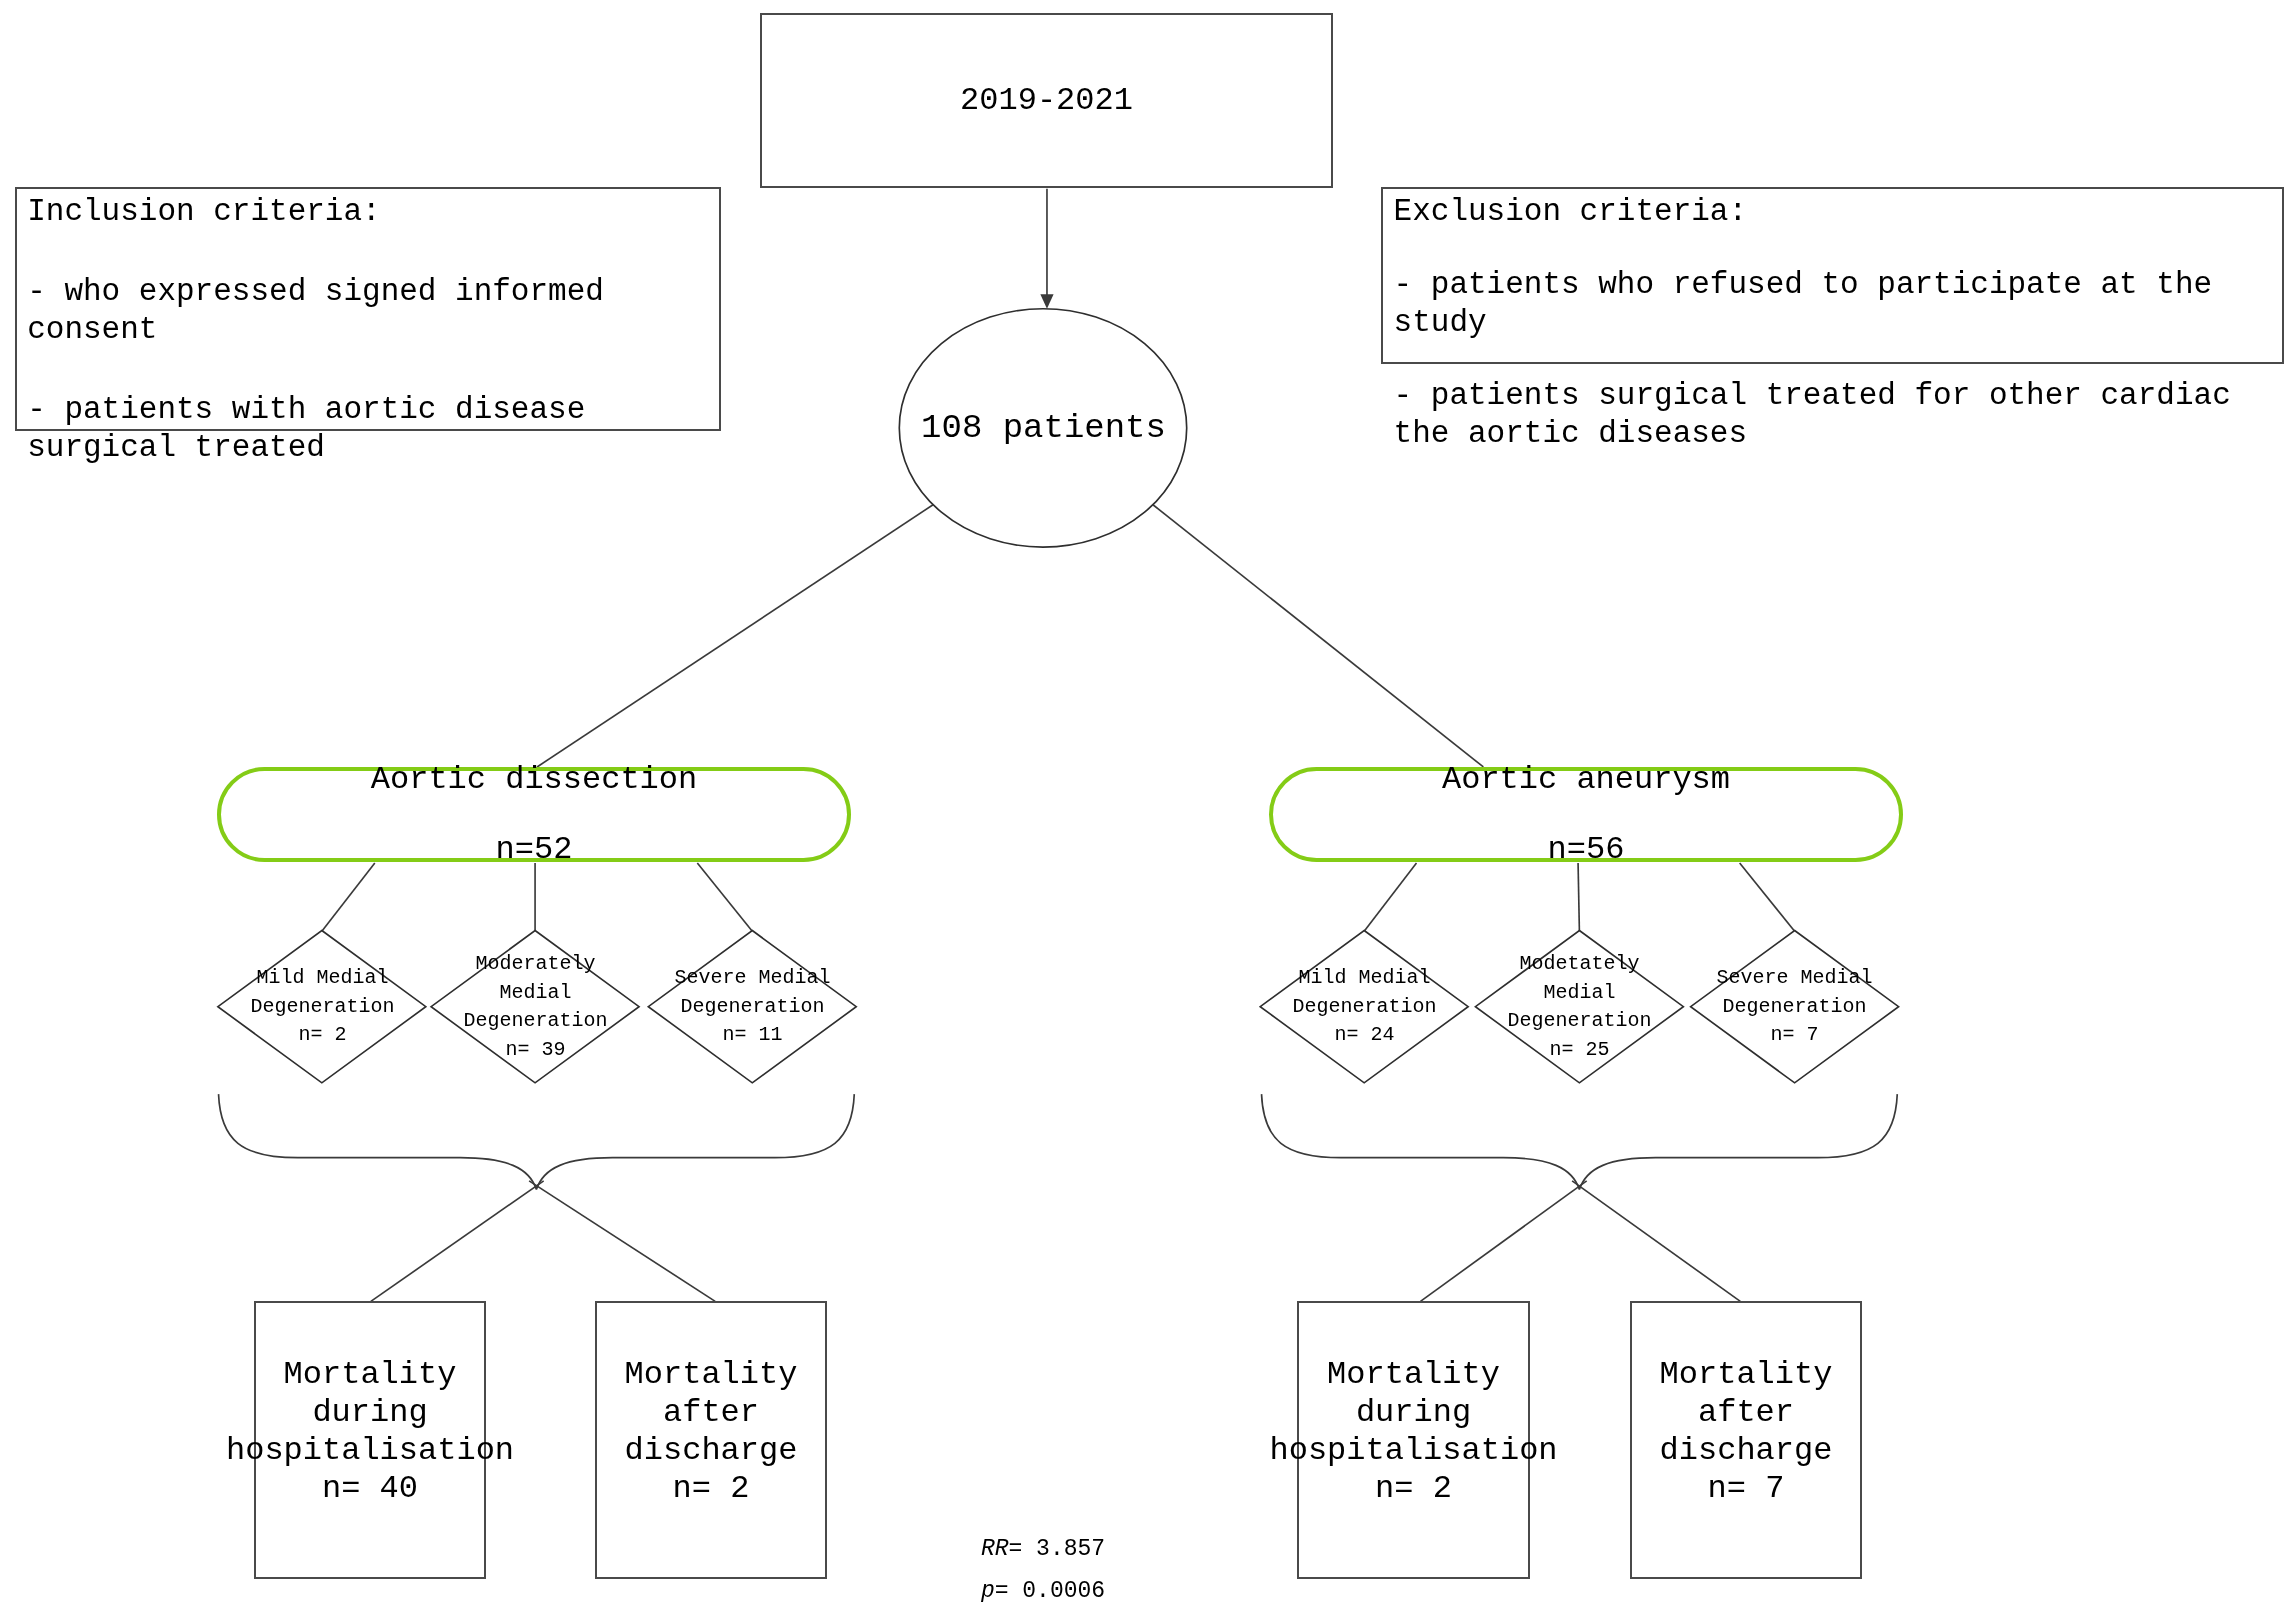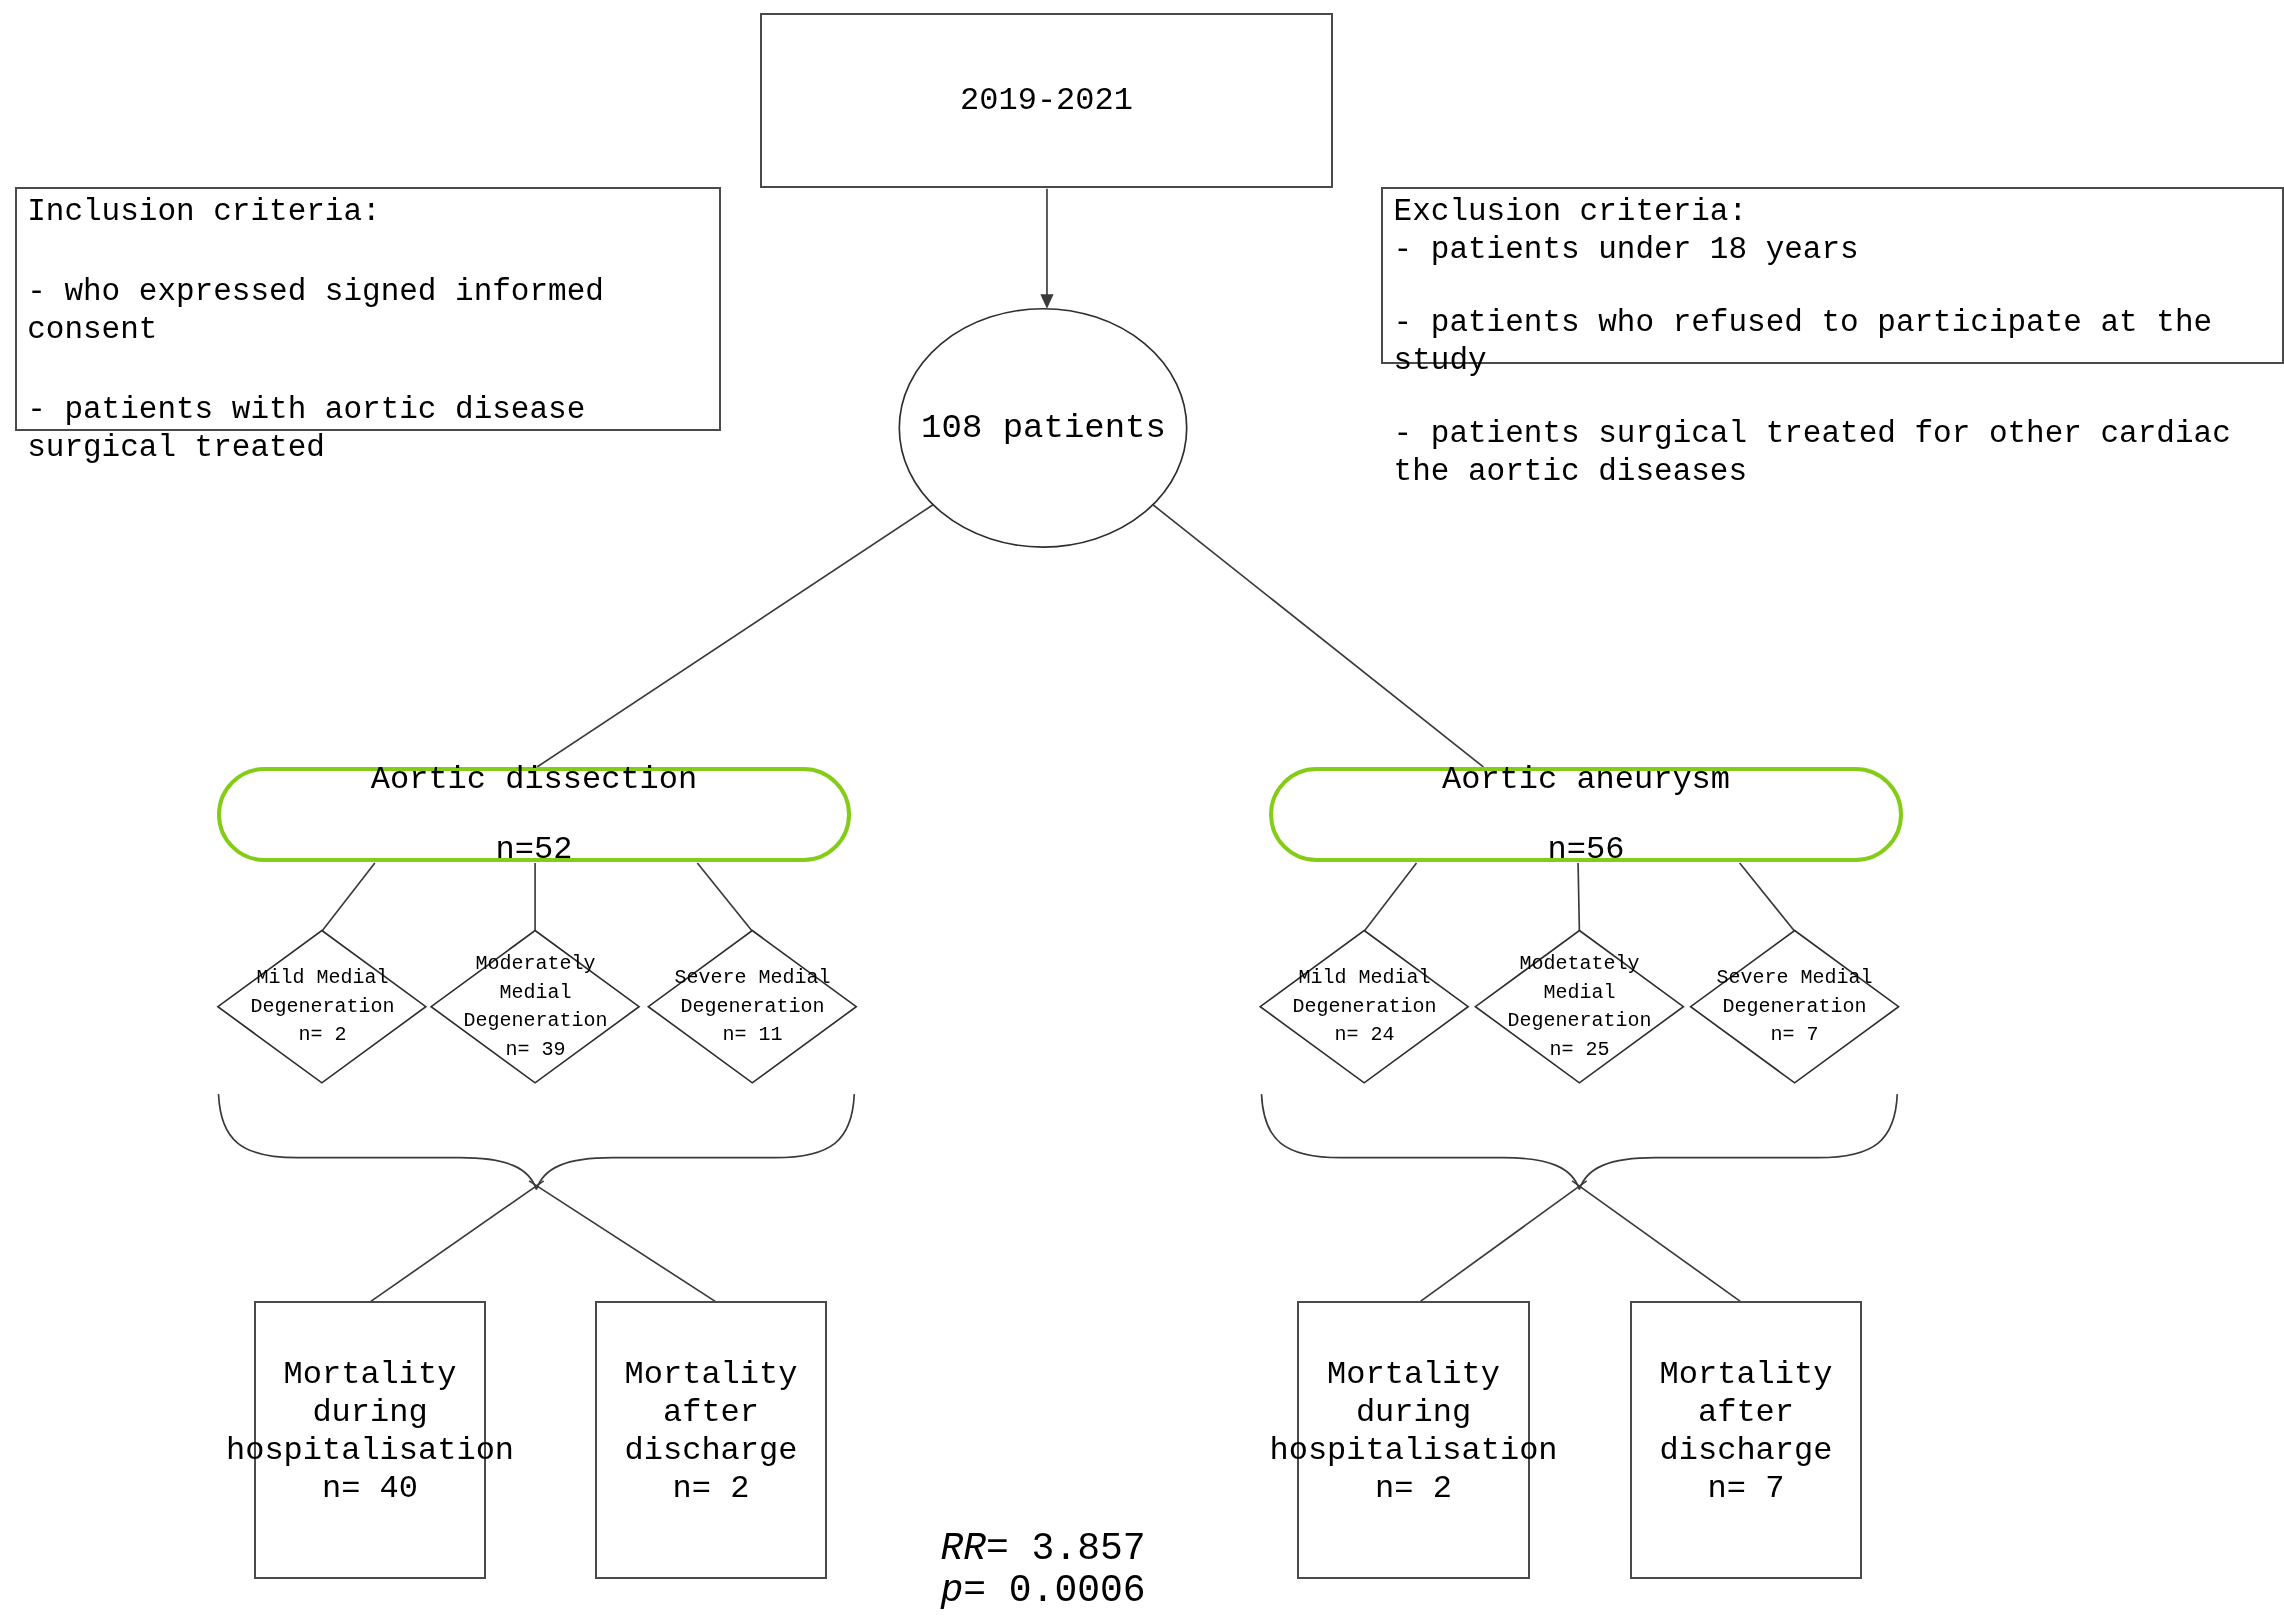--- a/index.html
+++ b/index.html
@@ -41,21 +41,21 @@
   #dlabel-r1{left:1265px;top:964px;}
   #dlabel-r2{left:1480px;top:950px;}
   #dlabel-r3{left:1695px;top:964px;}
 
   .outcome-box{font-size:32px;line-height:38px;padding-bottom:16px;}
   #outcome-l1{left:254px;top:1301px;width:232px;height:278px;}
   #outcome-l2{left:595px;top:1301px;width:232px;height:278px;}
   #outcome-r1{left:1297px;top:1301px;width:233px;height:278px;}
   #outcome-r2{left:1630px;top:1301px;width:232px;height:278px;}
 
-  #stats-block{left:861px;top:1528px;width:364px;text-align:center;font-size:38px;line-height:42px;background:transparent;}
+  #stats-block{left:861px;top:1528px;width:364px;text-align:center;font-size:23px;line-height:42px;background:transparent;}
   .stat-label{font-style:italic;}
 </style>
 </head>
 <body>
 
 <div id="canvas">
 
   <svg id="connector-layer" viewBox="0 0 3449 2452" xmlns="http://www.w3.org/2000/svg">
     <g stroke="#3a3a3a" stroke-width="2.5" fill="none">
 
@@ -104,21 +104,20 @@
   </div>
 
   <div class="node rect-node" id="inclusion-box">
     <div class="crit-title">Inclusion criteria:</div>
     <div class="crit-item">- who expressed signed informed consent</div>
     <div class="crit-item">- patients with aortic disease surgical treated</div>
   </div>
 
   <div class="node rect-node" id="exclusion-box">
     <div class="crit-title">Exclusion criteria:</div>
-    <div class="crit-item">- patients under 18 years</div>
     <div class="crit-item gap">- patients who refused to participate at the study</div>
     <div class="crit-item gap">- patients surgical treated for other cardiac the aortic diseases</div>
   </div>
 
   <div class="node center-flex" id="population-label" style="border:none;">
     <span>108 patients</span>
   </div>
 
   <div class="node stadium col-flex" id="group-left">
     <div>Aortic dissection</div>

